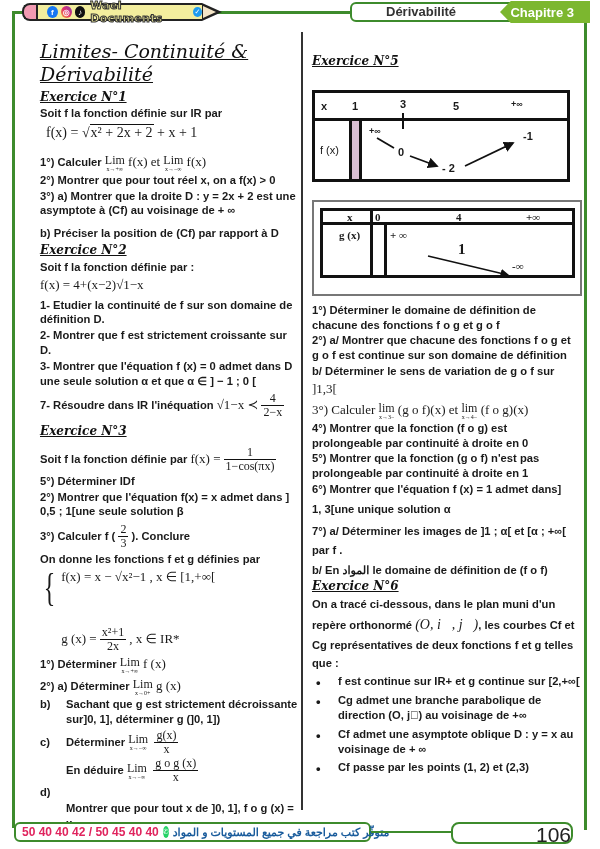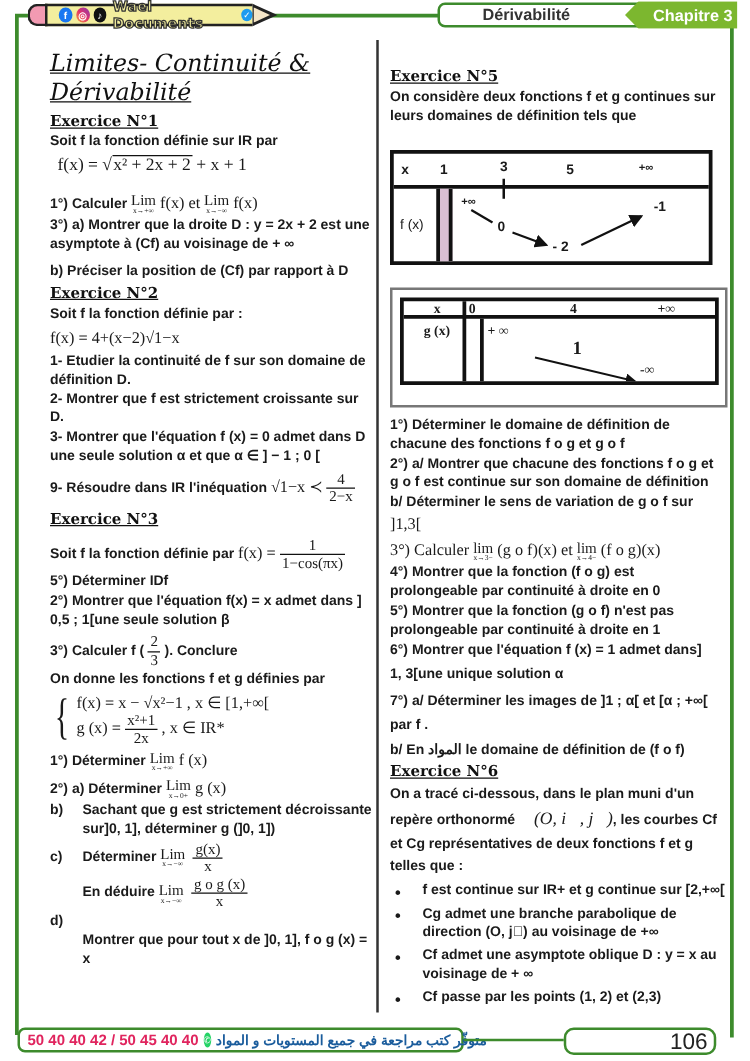--- a/index.html
+++ b/index.html
@@ -21,46 +21,46 @@
     .pencil-tip::after { content: ""; position: absolute; left: -19px; top: -6px; border-top: 6px solid transparent; border-bottom: 6px solid transparent; border-left: 13px solid #f5e6c8; }
     .soc { width: 12px; height: 12px; border-radius: 50%; display: inline-flex; align-items: center; justify-content: center; font-size: 8px; color: #fff; font-weight: bold; }
     .soc.fb { background: #1877f2; }
     .soc.ig { background: linear-gradient(45deg, #f7a23b, #e1306c, #833ab4); }
     .soc.tt { background: #111; }
     .brand { font-family: "DejaVu Sans", sans-serif; font-weight: bold; font-size: 11px; color: #f3ee9e; -webkit-text-stroke: 1px #333; letter-spacing: 0.3px; margin-left: 2px; }
     .verified { width: 10px; height: 10px; border-radius: 50%; background: #1d9bf0; color: #fff; font-size: 7px; display: inline-flex; align-items: center; justify-content: center; margin-left: 3px; }
 
     .chapter-box { position: absolute; left: 350px; top: 2px; width: 238px; height: 20px; border: 2px solid #3d8b2c; border-radius: 6px; background: #fff; }
     .chapter-subject { position: absolute; left: 386px; top: 4px; font-weight: bold; font-size: 13px; color: #333; }
-    .chapter-tag { position: absolute; left: 500px; top: 1px; width: 90px; height: 22px; background: #7cb72f; clip-path: polygon(12% 0, 100% 0, 100% 100%, 12% 100%, 0 50%); display: flex; align-items: center; justify-content: flex-end; padding-right: 4px; }
+    .chapter-tag { position: absolute; left: 500px; top: 1px; width: 90px; height: 22px; background: #7cb72f; clip-path: polygon(12% 0, 100% 0, 100% 100%, 12% 100%, 0 50%); display: flex; align-items: center; justify-content: flex-end; padding-right: 16px; }
     .chapter-tag span { color: #fff; font-weight: bold; font-size: 13px; }
 
     
     .col { position: absolute; top: 40px; font-size: 11.2px; font-weight: bold; line-height: 1.32; }
     .col-left { left: 40px; width: 258px; }
     .col-right { left: 312px; width: 268px; }
     .col-divider { position: absolute; left: 301px; top: 32px; width: 2px; height: 778px; background: #333; }
 
     .main-title { font-family: "DejaVu Serif", serif; font-style: italic; font-size: 19px; font-weight: normal; text-decoration: underline; line-height: 1.2; margin-bottom: 4px; color: #111; }
-    .ex-title { font-family: "DejaVu Serif", serif; font-size: 12px; font-weight: bold; text-decoration: underline; margin-top: 2px; color: #111; }
+    .ex-title { font-family: "DejaVu Serif", serif; font-style: italic; font-size: 12px; font-weight: bold; text-decoration: underline; margin-top: 2px; color: #111; }
     p { margin: 1px 0; }
     .math { font-family: "Liberation Serif", serif; font-weight: normal; font-size: 13px; }
-    .mathi { font-family: "Liberation Serif", serif; font-style: italic; font-weight: normal; margin-left: 12px; }
+    .mathi { font-family: "Liberation Serif", serif; font-style: italic; font-weight: normal; }
     .gap { height: 6px; }
     .indent { padding-left: 18px; }
     .lim { display: inline-block; text-align: center; vertical-align: middle; line-height: 1; }
     .lim .l1 { font-family: "Liberation Serif", serif; font-weight: normal; font-size: 12px; display: block; }
     .lim .l2 { font-family: "Liberation Serif", serif; font-weight: normal; font-size: 6px; display: block; }
     .frac { display: inline-block; text-align: center; vertical-align: middle; line-height: 1.1; font-family: "Liberation Serif", serif; font-weight: normal; font-size: 12px; }
     .frac .num { display: block; border-bottom: 1px solid #111; padding: 0 2px; }
     .frac .den { display: block; padding: 0 2px; }
     .sqrt { border-top: 1px solid #111; padding: 0 1px; }
     .brace-block { display: flex; align-items: stretch; margin: 2px 0; }
     .brace { font-family: "Liberation Serif", serif; font-weight: normal; font-size: 40px; line-height: 1; margin-right: 2px; transform: scaleX(0.6); }
-    .brace-lines { display: flex; flex-direction: column; justify-content: space-around; }
+    .brace-lines { display: flex; flex-direction: column; justify-content: space-around; gap: 40px; }
     .qlabel { display: inline-block; width: 18px; }
 
     ul.bul { list-style: none; margin-top: 2px; }
     ul.bul li { position: relative; padding-left: 26px; margin-bottom: 4px; }
     ul.bul li::before { content: "•"; position: absolute; left: 4px; top: 0; font-size: 13px; }
 
     
     .vt1 { position: relative; width: 258px; height: 92px; border: 3px solid #111; margin-top: 20px; margin-bottom: 18px; }
     .vt1 .hdr { position: absolute; left: 0; top: 0; width: 100%; height: 28px; border-bottom: 3px solid #111; }
     .vt1 .tick { position: absolute; left: 87px; top: 20px; width: 2px; height: 16px; background: #111; }
@@ -75,21 +75,21 @@
     .vt2 .c2 { position: absolute; left: 61px; top: 14px; width: 3px; height: calc(100% - 14px); background: #111; }
     .vt-serif { position: absolute; font-family: "Liberation Serif", serif; font-size: 11px; font-weight: bold; }
 
     
     .footer-box { position: absolute; left: 14px; top: 822px; width: 357px; height: 20px; border: 2px solid #3d8b2c; border-radius: 6px; background: #fff; display: flex; align-items: center; padding-left: 6px; gap: 4px; white-space: nowrap; }
     .footer-phone { color: #e0245e; font-weight: bold; font-size: 12px; }
     .wa { width: 12px; height: 12px; background: #25d366; border-radius: 50%; display: inline-flex; align-items: center; justify-content: center; color: #fff; font-size: 7px; }
     .footer-ar { color: #1a5c9c; font-weight: bold; font-size: 11px; direction: rtl; }
     .footer-line { position: absolute; left: 371px; top: 831px; width: 80px; height: 2px; background: #3d8b2c; }
     .page-num-box { position: absolute; left: 451px; top: 822px; width: 122px; height: 22px; border: 2px solid #3d8b2c; border-radius: 8px; background: #fff; }
-    .page-num { position: absolute; left: 536px; top: 823px; font-size: 18px; color: #222; }
+    .page-num { position: absolute; left: 536px; top: 823px; font-size: 21px; color: #222; }
   </style>
 </head>
 <body>
 
 <div class="frame-left"></div>
 <div class="frame-right"></div>
 <div class="frame-top-left-hook"></div>
 <div class="frame-top-line"></div>
 
 <div class="pencil">
@@ -123,32 +123,33 @@
   <p>Soit f la fonction définie sur IR par</p>
   <p class="math" style="font-size:14px;margin:3px 0 10px 6px;">
     <span>f(x) = √</span><span class="sqrt">x² + 2x + 2</span><span> + x + 1</span>
   </p>
   <p>
     <span>1°) Calculer</span>
     <span class="lim"><span class="l1">Lim</span><span class="l2">x→+∞</span></span><span class="math"> f(x) </span>
     <span class="math">et</span>
     <span class="lim"><span class="l1">Lim</span><span class="l2">x→−∞</span></span><span class="math"> f(x)</span>
   </p>
+  <p>2°) Montrer que pour tout réel x, on a  f(x) &gt; 0</p>
   <p>3°) a) Montrer que la droite D : y = 2x + 2 est une asymptote à (Cf) au voisinage de + ∞</p>
   <div class="gap"></div>
   <p>b)  Préciser la position de (Cf) par rapport à D</p>
 
   <div class="ex-title">Exercice N°2</div>
   <p>Soit f la fonction définie par :</p>
   <p class="math" style="margin:2px 0 4px 0;">f(x) = 4+(x−2)√1−x</p>
   <p>1- Etudier la continuité de f sur son domaine de définition D.</p>
   <p>2- Montrer que f est strictement croissante sur D.</p>
   <p>3- Montrer que l'équation f (x) = 0  admet dans D une seule solution α  et que α ∈ ] − 1 ; 0 [</p>
   <p style="margin-top:4px;">
-    <span>9- Résoudre dans IR l'inéquation</span>
+    <span>7- Résoudre dans IR l'inéquation</span>
     <span class="math">√1−x ≺</span>
     <span class="frac"><span class="num">4</span><span class="den">2−x</span></span>
   </p>
 
   <div class="ex-title" style="margin-top:4px;">Exercice N°3</div>
   <p style="margin-top:6px;">
     <span>Soit f la fonction définie par</span>
     <span class="math">f(x) =</span>
     <span class="frac"><span class="num">1</span><span class="den">1−cos(πx)</span></span>
   </p>
@@ -206,21 +207,20 @@
         <span class="num">g o g (x)</span>
         <span class="den">x</span>
       </span>
   </p>
   <p>d)</p>
   <p class="indent" style="padding-left:26px;">Montrer que pour tout x de ]0, 1], f o g (x) = x</p>
 </div>
 
 <div class="col col-right" style="top:52px;">
   <div class="ex-title">Exercice N°5</div>
-  <p>On considère deux fonctions f et g continues sur leurs domaines de définition tels que</p>
 
   <div class="vt1">
     <div class="hdr"></div>
     <span class="vt-text" style="left:6px;top:6px;">x</span>
     <span class="vt-text" style="left:37px;top:6px;">1</span>
     <span class="vt-text" style="left:85px;top:4px;">3</span>
     <span class="vt-text" style="left:138px;top:6px;">5</span>
     <span class="vt-text" style="left:196px;top:6px;font-size:9px;">+∞</span>
     <div class="tick"></div>
     <div class="row-label-sep"></div>

